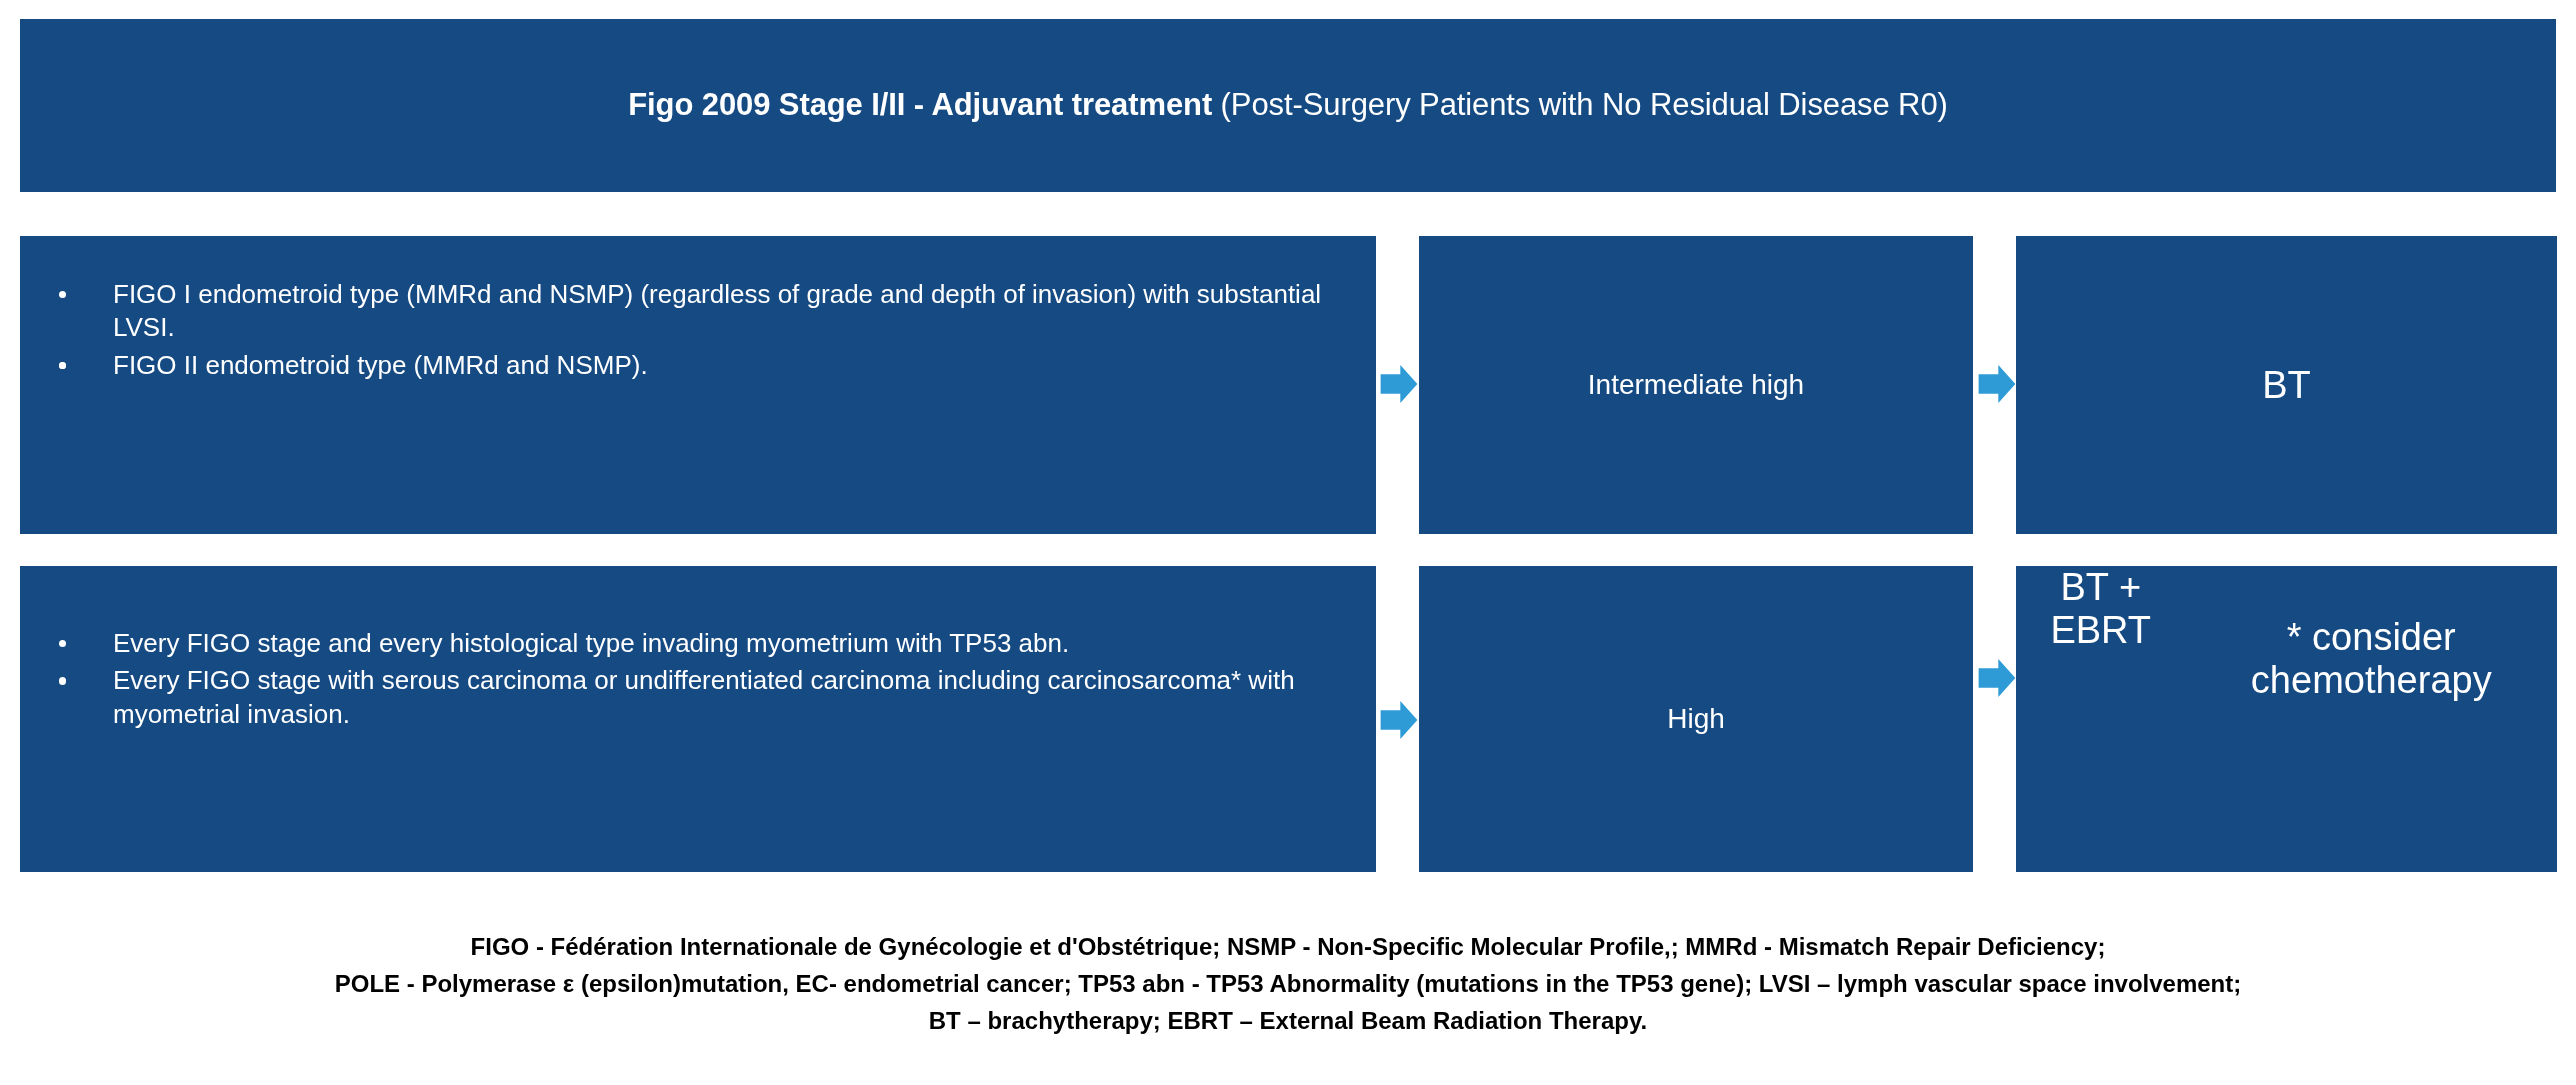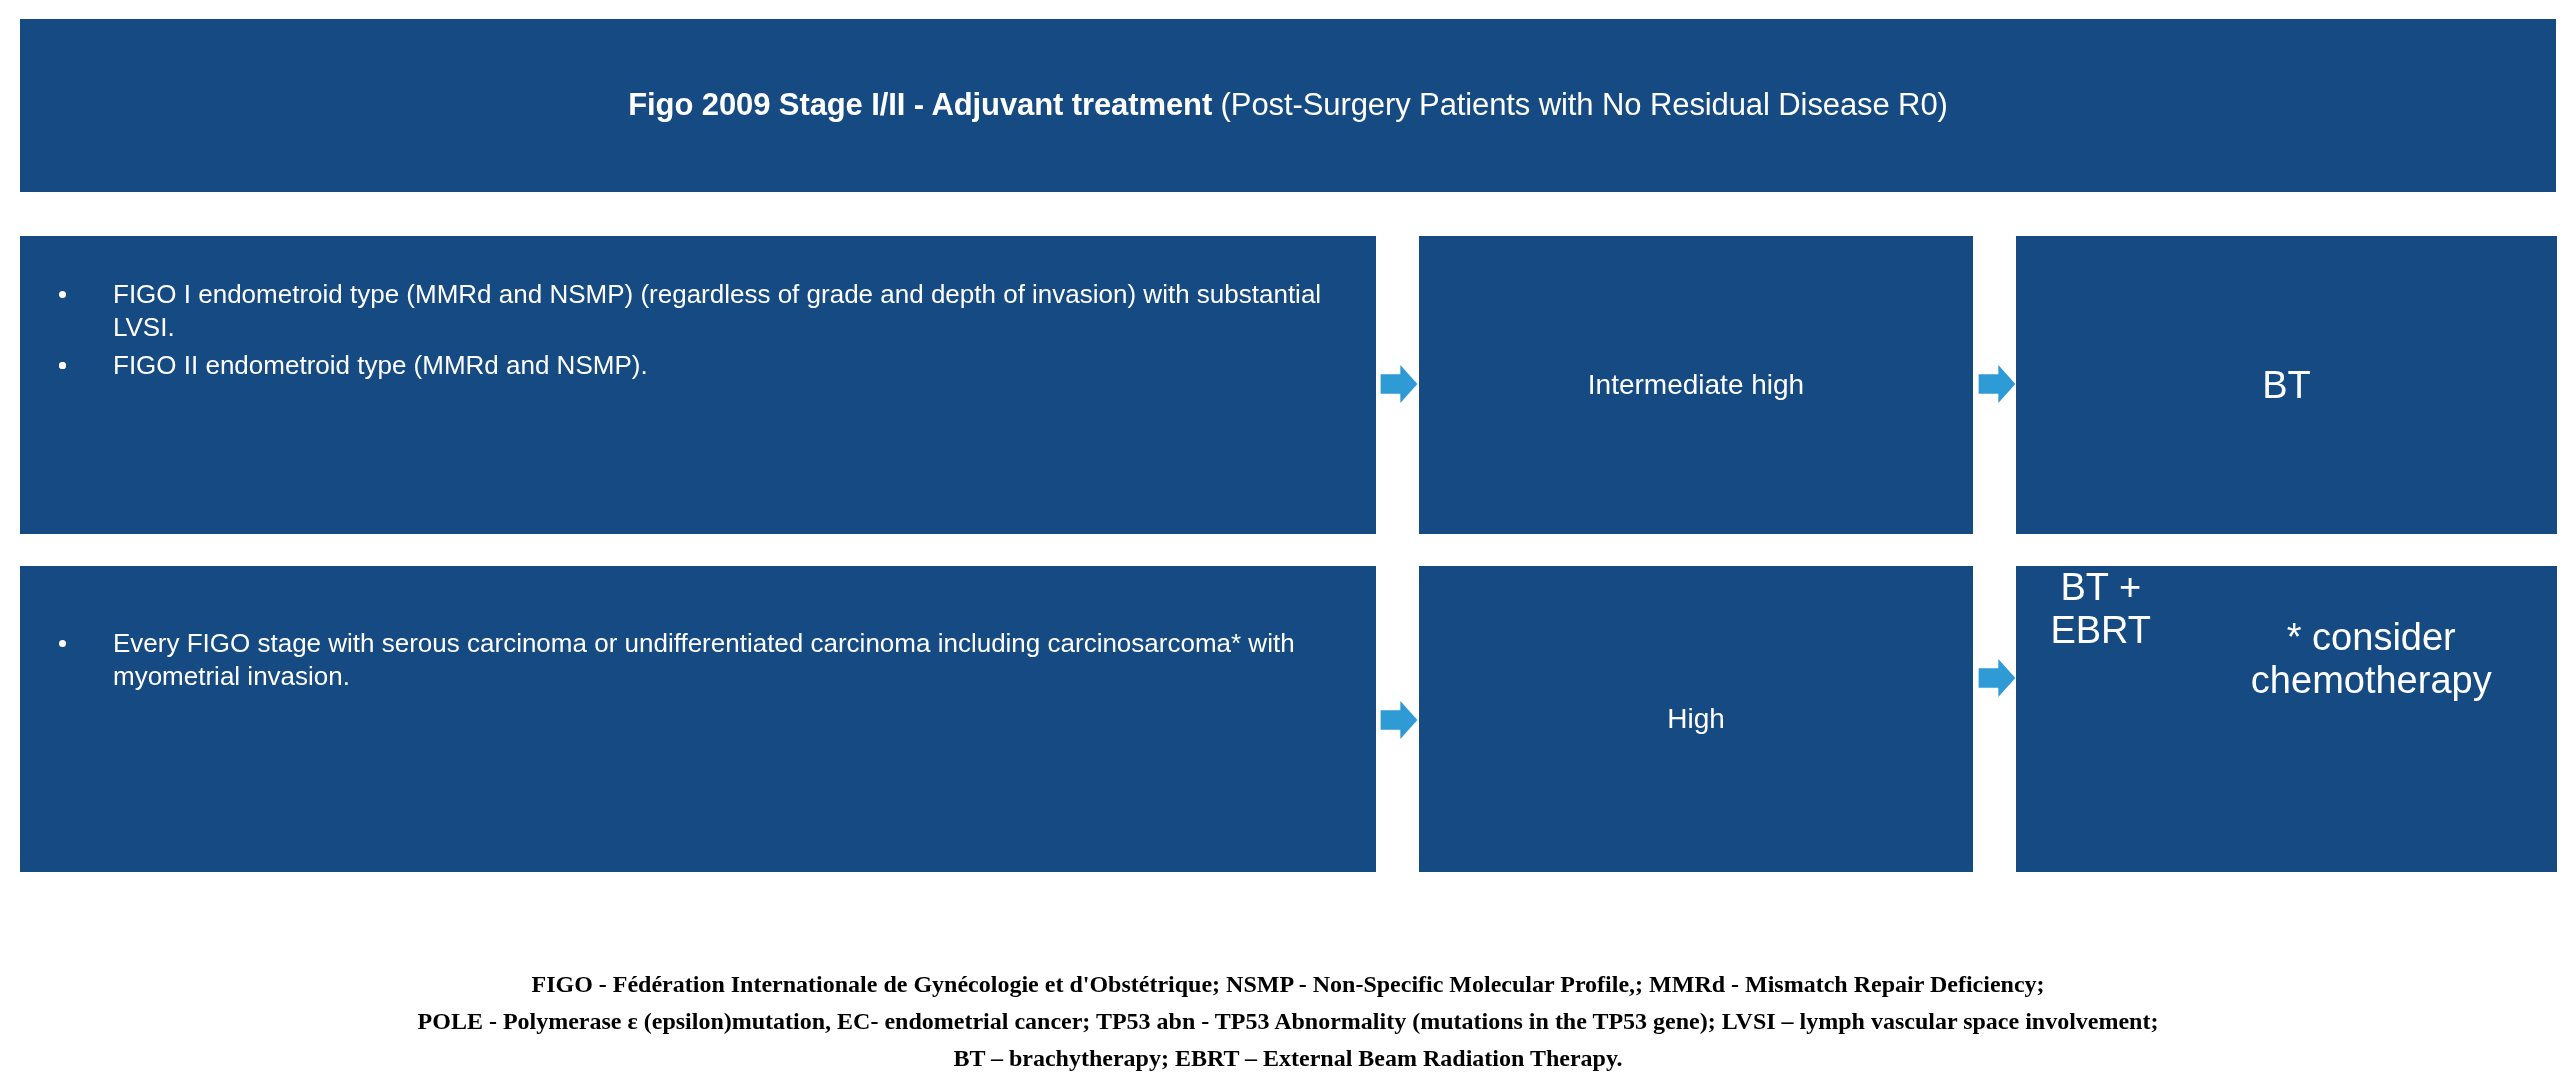--- a/index.html
+++ b/index.html
@@ -144,24 +144,24 @@
   }
   .arrow-1a { left: 1358px; top: 125px; }
   .arrow-1b { left: 1956px; top: 125px; }
   .arrow-2a { left: 1358px; top: 131px; }
   .arrow-2b { left: 1956px; top: 89px; }
 
   
   .legend {
     position: absolute;
     left: 0;
-    top: 966px;
+    top: 928px;
     width: 2576px;
     text-align: center;
-    font-family: Liberation Serif, serif;
+    font-family: Liberation Sans, sans-serif;
     font-weight: bold;
     color: #000000;
     font-size: 24px;
     line-height: 1.55;
   }
   .legend div { white-space: nowrap; }
 </style>
 </head>
 <body>
 
@@ -208,20 +208,24 @@
     <div class="box col-treat centered-box">
       <span class="treat-line">BT</span>
     </div>
   </div>
 
   <div class="row row-2">
 
     <div class="box col-criteria">
       <div class="criteria-inner">
         <ul class="bullets">
+          <li>
+            <span class="dot"></span>
+            <span>Every FIGO stage and every histological type invading myometrium with TP53 abn.</span>
+          </li>
           <li>
             <span class="dot"></span>
             <span>Every FIGO stage with serous carcinoma or undifferentiated carcinoma including  carcinosarcoma* with myometrial invasion.</span>
           </li>
         </ul>
       </div>
     </div>
 
     <svg class="arrow arrow-2a" viewBox="0 0 64 70">
       <polygon points="4,20 34,20 34,6 60,35 34,64 34,50 4,50" fill="#2E9BD6"></polygon>

